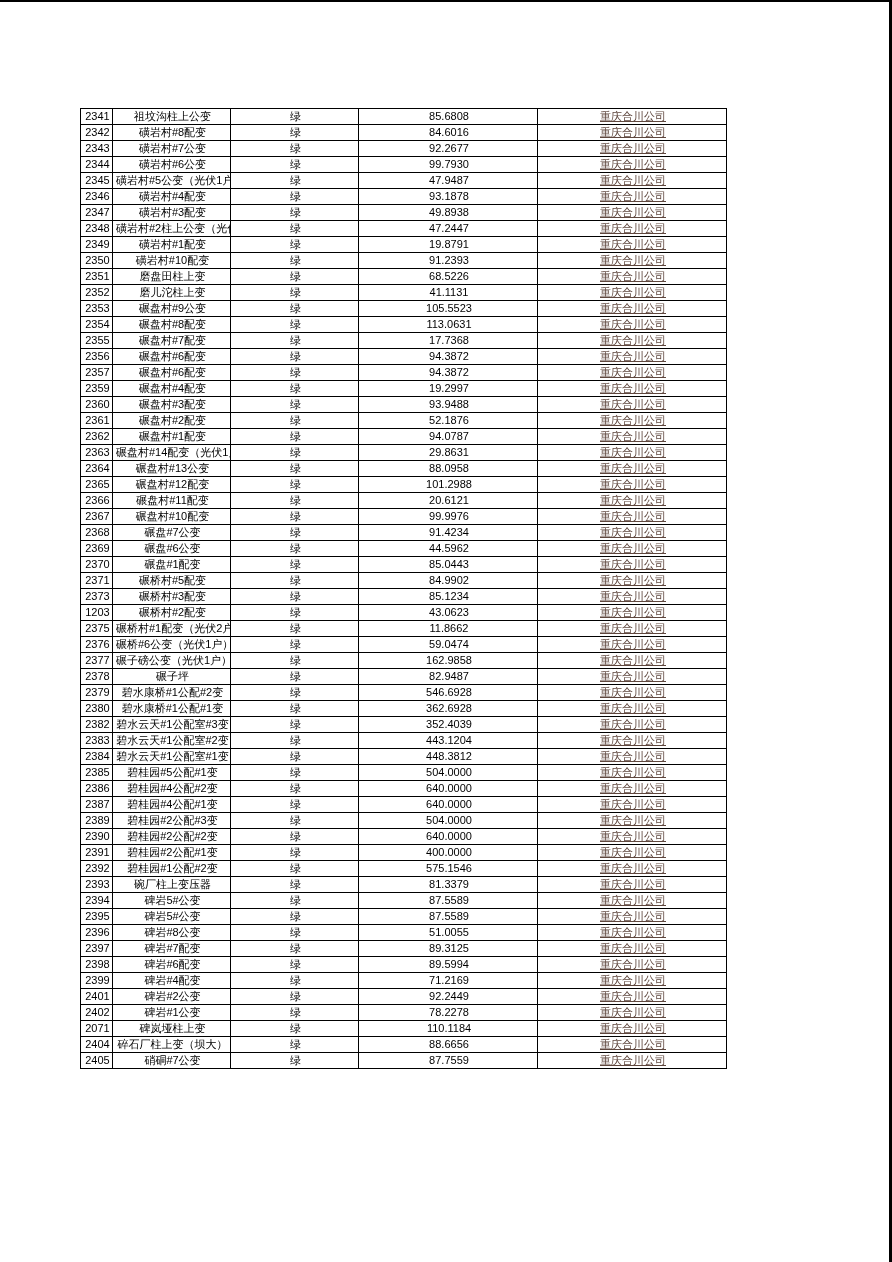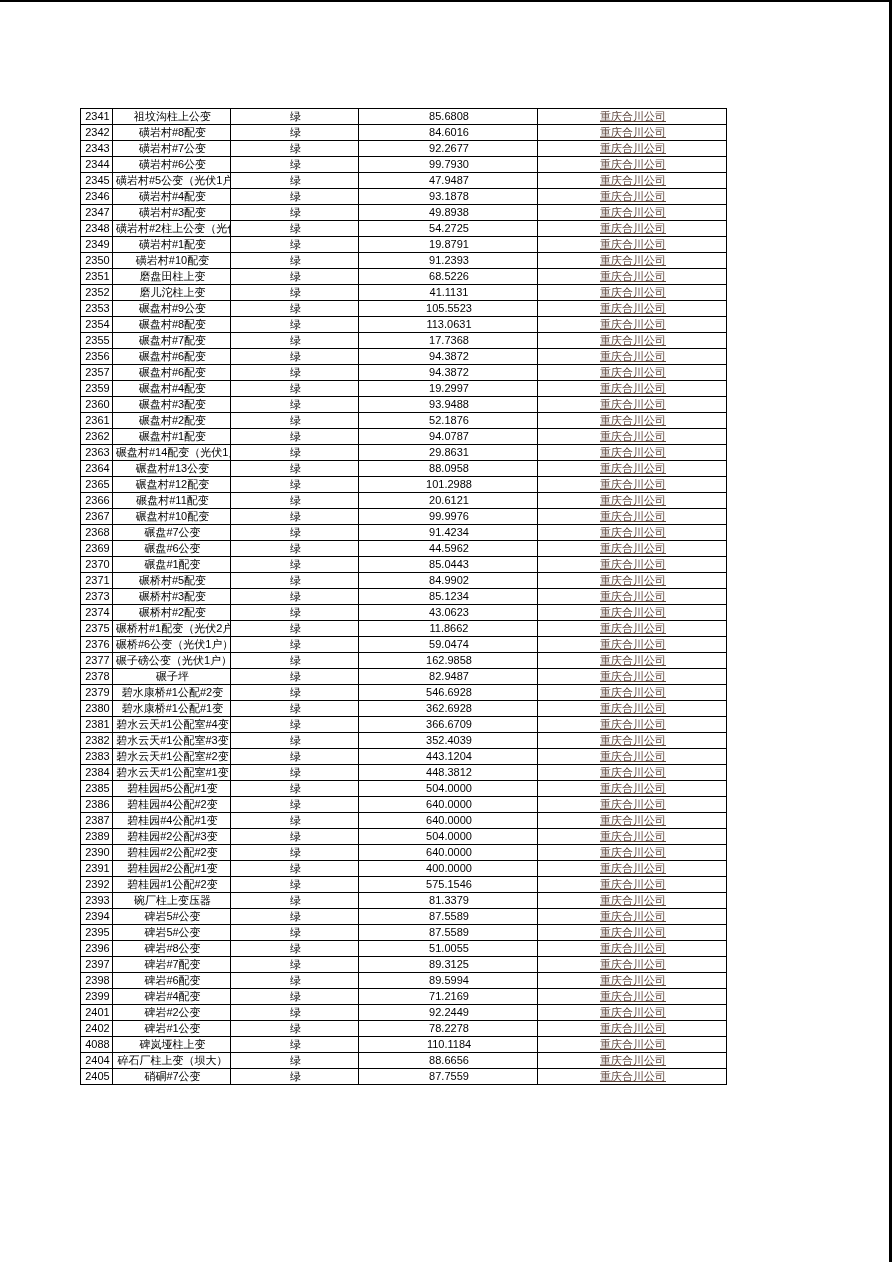--- a/index.html
+++ b/index.html
@@ -102,21 +102,21 @@
     <td class="cell-id">2347</td>
     <td class="cell-name">磺岩村#3配变</td>
     <td class="cell-status">绿</td>
     <td class="cell-value">49.8938</td>
     <td class="cell-company" style="color: rgb(95, 71, 62);">重庆合川公司</td>
   </tr>
       <tr>
     <td class="cell-id">2348</td>
     <td class="cell-name">磺岩村#2柱上公变（光伏</td>
     <td class="cell-status">绿</td>
-    <td class="cell-value">54.2725</td>
+    <td class="cell-value">47.2447</td>
     <td class="cell-company" style="color: rgb(95, 71, 62);">重庆合川公司</td>
   </tr>
       <tr>
     <td class="cell-id">2349</td>
     <td class="cell-name">磺岩村#1配变</td>
     <td class="cell-status">绿</td>
     <td class="cell-value">19.8791</td>
     <td class="cell-company" style="color: rgb(95, 71, 62);">重庆合川公司</td>
   </tr>
       <tr>
@@ -267,21 +267,21 @@
     <td class="cell-company" style="color: rgb(95, 71, 62);">重庆合川公司</td>
   </tr>
       <tr>
     <td class="cell-id">2373</td>
     <td class="cell-name">碾桥村#3配变</td>
     <td class="cell-status">绿</td>
     <td class="cell-value">85.1234</td>
     <td class="cell-company" style="color: rgb(95, 71, 62);">重庆合川公司</td>
   </tr>
       <tr>
-    <td class="cell-id">2374</td>
+    <td class="cell-id">1203</td>
     <td class="cell-name">碾桥村#2配变</td>
     <td class="cell-status">绿</td>
     <td class="cell-value">43.0623</td>
     <td class="cell-company" style="color: rgb(95, 71, 62);">重庆合川公司</td>
   </tr>
       <tr>
     <td class="cell-id">2375</td>
     <td class="cell-name">碾桥村#1配变（光伏2户）</td>
     <td class="cell-status">绿</td>
     <td class="cell-value">11.8662</td>
@@ -316,27 +316,20 @@
     <td class="cell-company" style="color: rgb(95, 71, 62);">重庆合川公司</td>
   </tr>
       <tr>
     <td class="cell-id">2380</td>
     <td class="cell-name">碧水康桥#1公配#1变</td>
     <td class="cell-status">绿</td>
     <td class="cell-value">362.6928</td>
     <td class="cell-company" style="color: rgb(95, 71, 62);">重庆合川公司</td>
   </tr>
       <tr>
-    <td class="cell-id">2381</td>
-    <td class="cell-name">碧水云天#1公配室#4变</td>
-    <td class="cell-status">绿</td>
-    <td class="cell-value">366.6709</td>
-    <td class="cell-company" style="color: rgb(95, 71, 62);">重庆合川公司</td>
-  </tr>
-      <tr>
     <td class="cell-id">2382</td>
     <td class="cell-name">碧水云天#1公配室#3变</td>
     <td class="cell-status">绿</td>
     <td class="cell-value">352.4039</td>
     <td class="cell-company" style="color: rgb(95, 71, 62);">重庆合川公司</td>
   </tr>
       <tr>
     <td class="cell-id">2383</td>
     <td class="cell-name">碧水云天#1公配室#2变</td>
     <td class="cell-status">绿</td>
@@ -456,21 +449,21 @@
     <td class="cell-company" style="color: rgb(95, 71, 62);">重庆合川公司</td>
   </tr>
       <tr>
     <td class="cell-id">2402</td>
     <td class="cell-name">碑岩#1公变</td>
     <td class="cell-status">绿</td>
     <td class="cell-value">78.2278</td>
     <td class="cell-company" style="color: rgb(95, 71, 62);">重庆合川公司</td>
   </tr>
       <tr>
-    <td class="cell-id">4088</td>
+    <td class="cell-id">2071</td>
     <td class="cell-name">碑岚垭柱上变</td>
     <td class="cell-status">绿</td>
     <td class="cell-value">110.1184</td>
     <td class="cell-company" style="color: rgb(95, 71, 62);">重庆合川公司</td>
   </tr>
       <tr>
     <td class="cell-id">2404</td>
     <td class="cell-name">碎石厂柱上变（坝大）</td>
     <td class="cell-status">绿</td>
     <td class="cell-value">88.6656</td>

